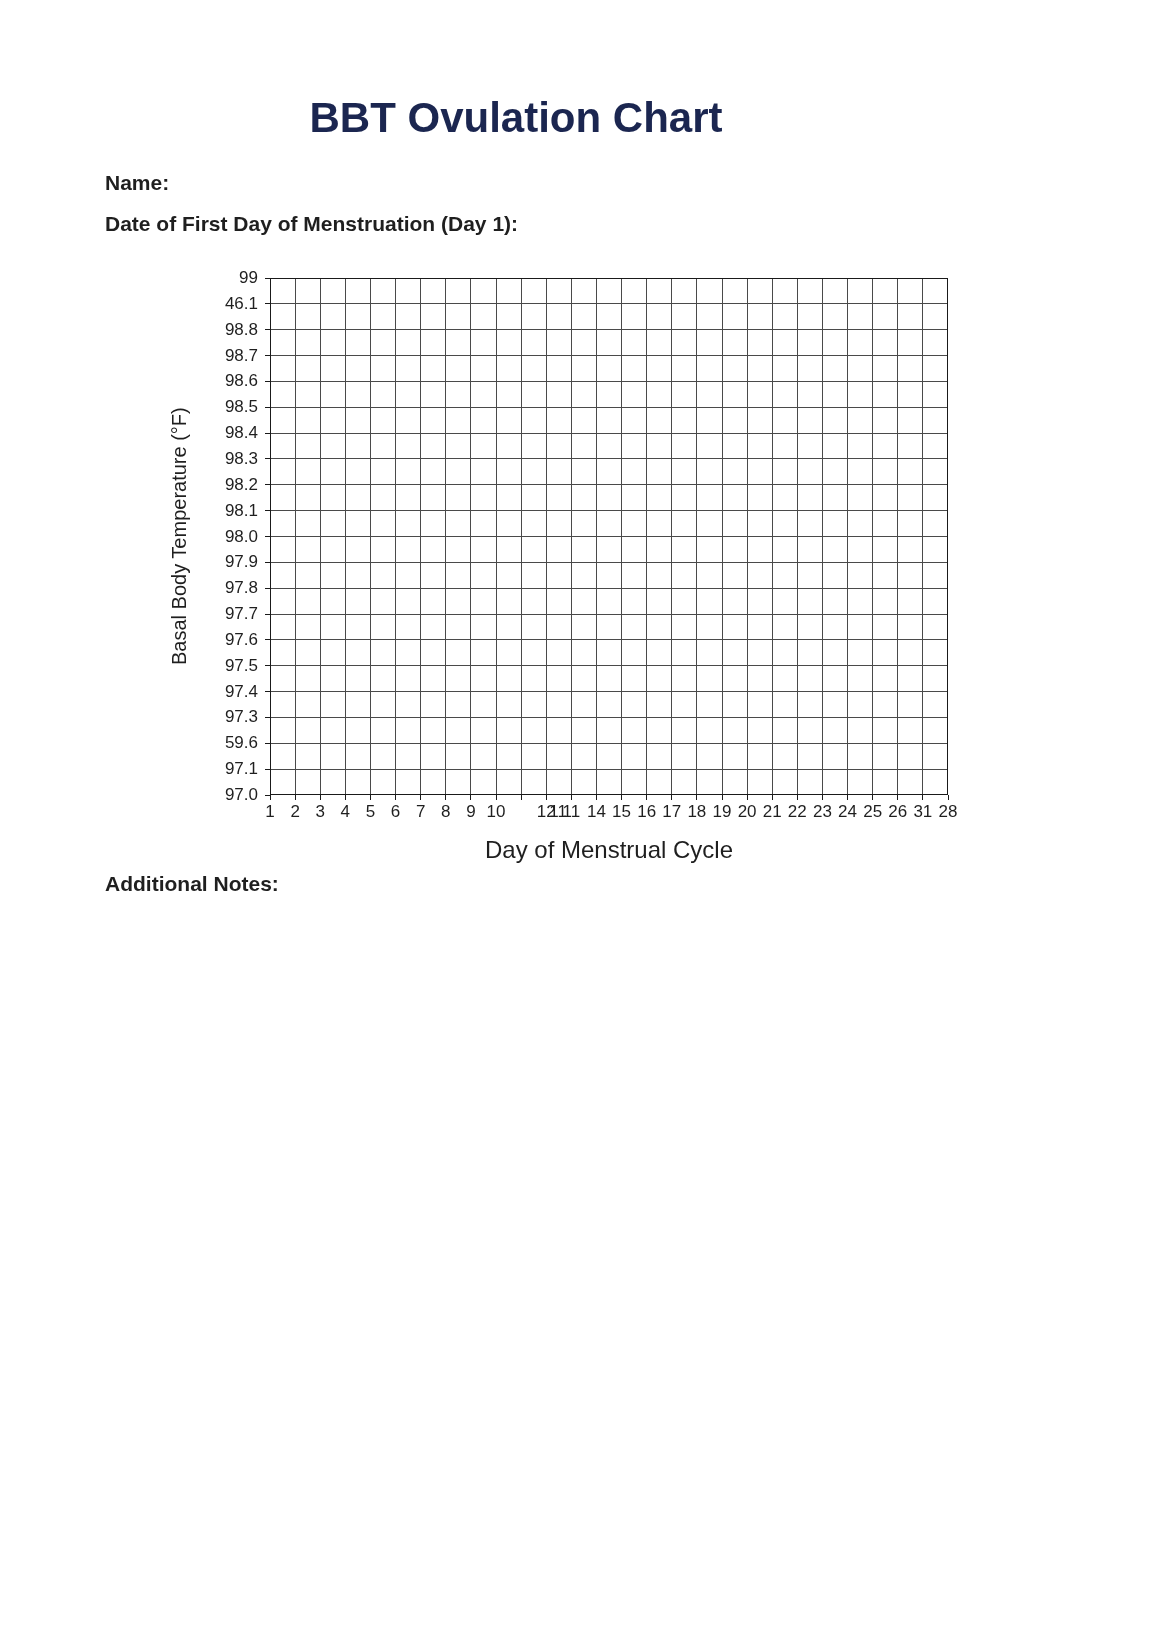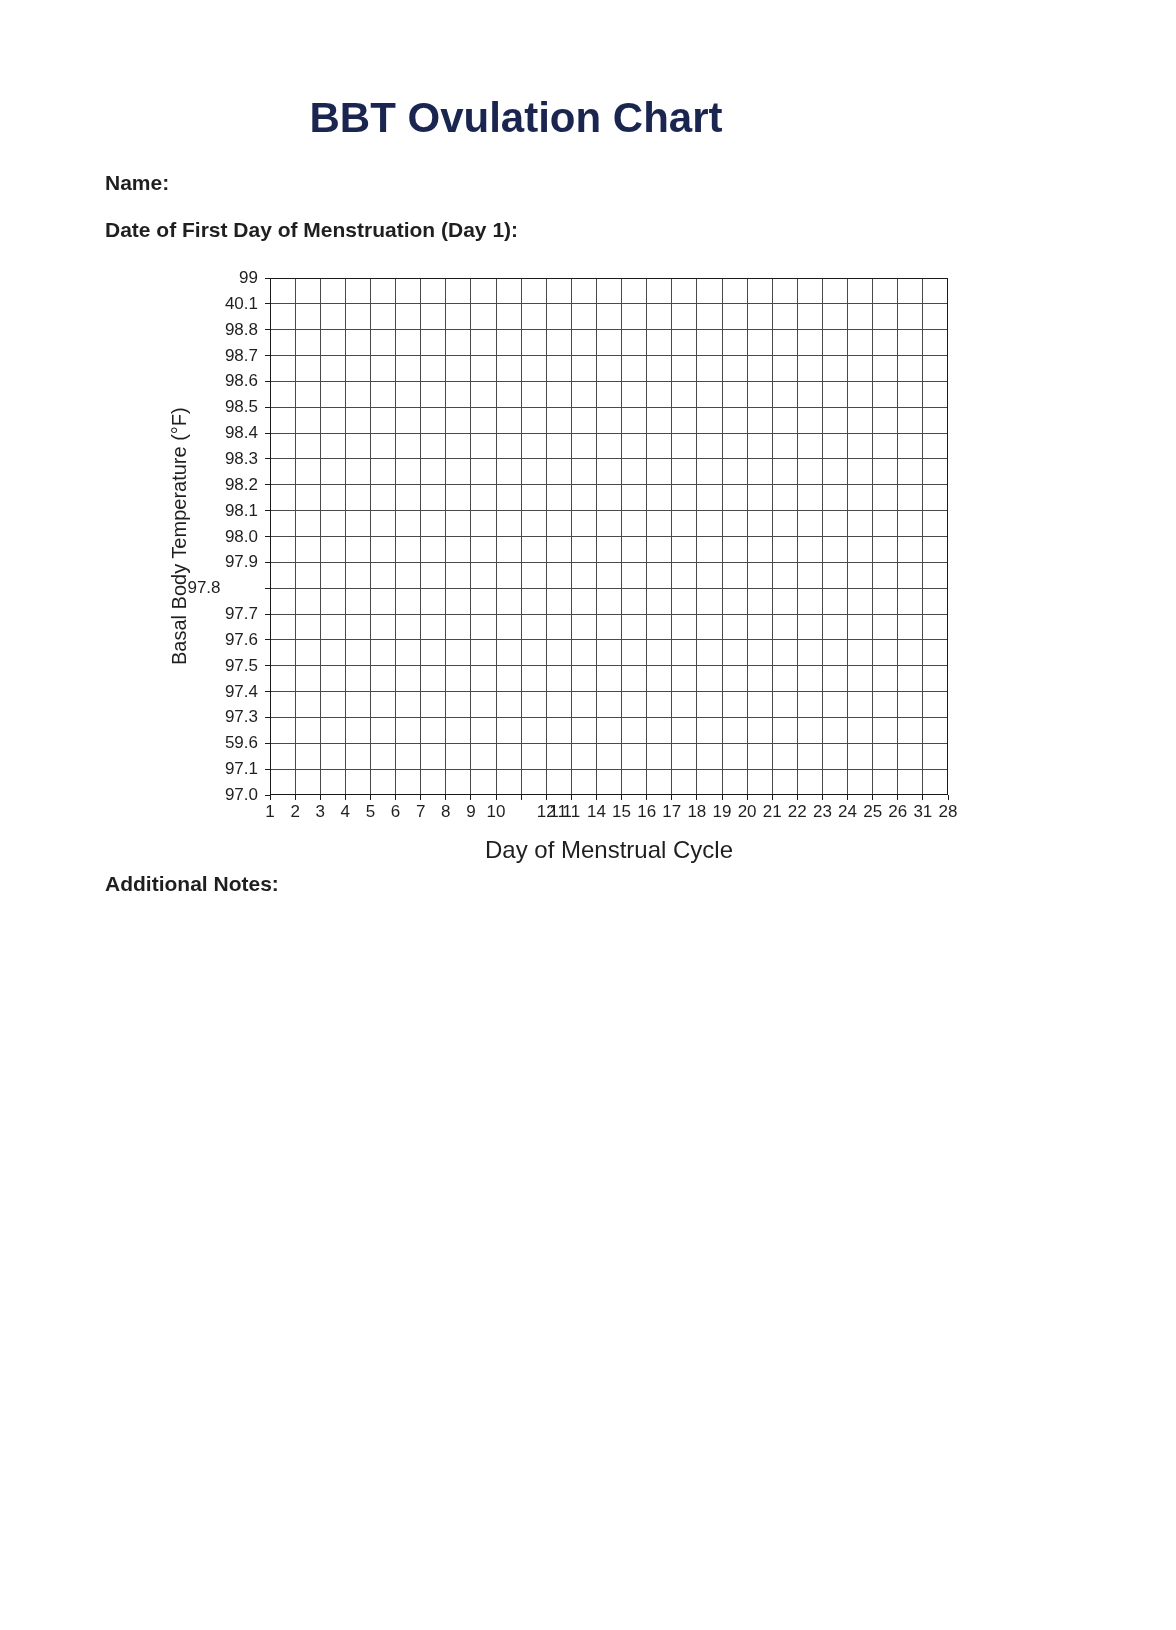--- a/index.html
+++ b/index.html
@@ -24,21 +24,21 @@
     letter-spacing: 0px;
   }
   .field {
     position: absolute;
     left: 105px;
     font-size: 21px;
     font-weight: 700;
     color: #1f1f1f;
   }
   .field.name  { top: 171px; }
-  .field.date  { top: 218px; }
+  .field.date  { top: 212px; }
   .field.notes { top: 872px; }
 
   .chart { position: absolute; left: 0; top: 0; width: 1176px; height: 860px; }
 
   .grid {
     position: absolute;
     left: 270px;
     top: 278px;
     overflow: visible;
   }
@@ -109,32 +109,32 @@
   <div class="field name">Name:</div>
 
   <div class="field date">Date of First Day of Menstruation (Day 1):</div>
 
   <div class="chart">
 
     <div class="y-title">Basal Body Temperature (°F)</div>
 
     <div class="y-ticks" id="y-ticks">
         <span style="top: -10px;">99</span>
-        <span style="top: 15.85px;">40.1</span>
+        <span style="top: 15.85px;">46.1</span>
         <span style="top: 41.7px;">98.8</span>
         <span style="top: 67.55px;">98.7</span>
         <span style="top: 93.4px;">98.6</span>
         <span style="top: 119.25px;">98.5</span>
         <span style="top: 145.1px;">98.4</span>
         <span style="top: 170.95px;">98.3</span>
         <span style="top: 196.8px;">98.2</span>
         <span style="top: 222.65px;">98.1</span>
         <span style="top: 248.5px;">98.0</span>
         <span style="top: 274.35px;">97.9</span>
-        <span style="top: 300.2px; text-align: center;">97.8</span>
+        <span style="top: 300.2px;">97.8</span>
         <span style="top: 326.05px;">97.7</span>
         <span style="top: 351.9px;">97.6</span>
         <span style="top: 377.75px;">97.5</span>
         <span style="top: 403.6px;">97.4</span>
         <span style="top: 429.45px;">97.3</span>
         <span style="top: 455.3px;">59.6</span>
         <span style="top: 481.15px;">97.1</span>
         <span style="top: 507px;">97.0</span>
       </div>
 

